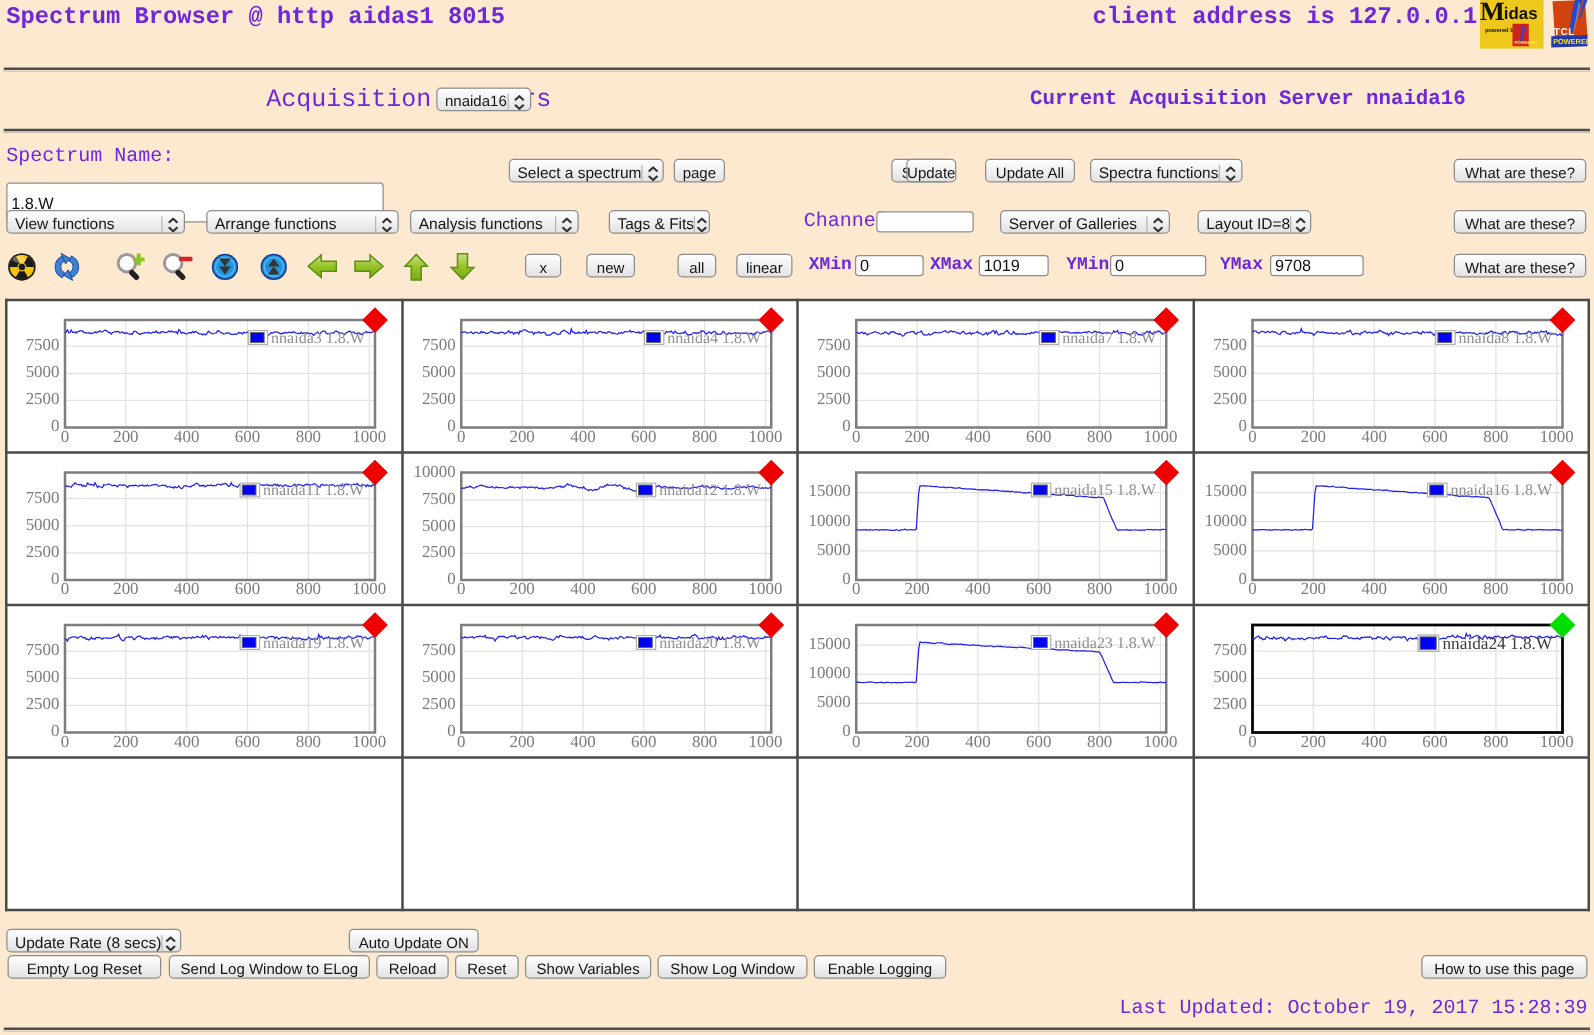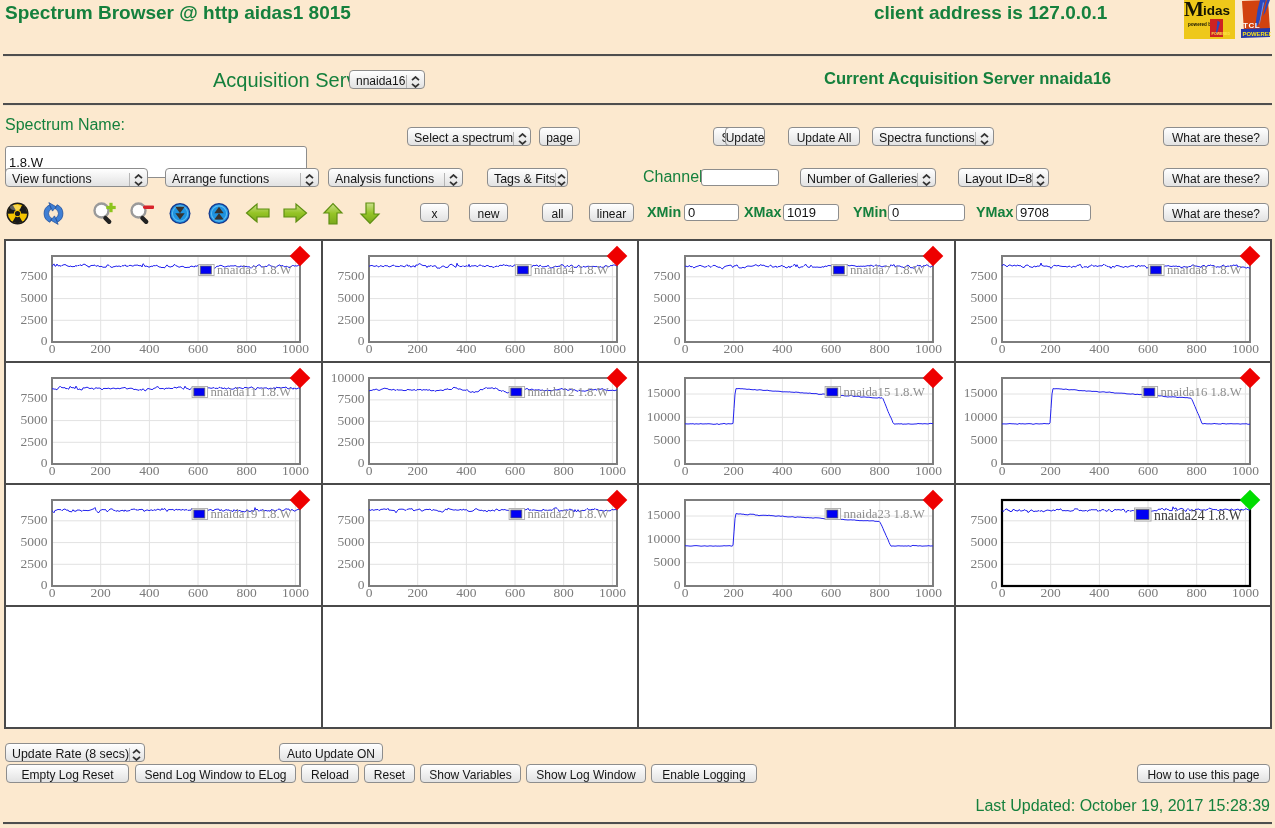--- a/index.html
+++ b/index.html
@@ -1,16 +1,16 @@
 <!DOCTYPE html>
 <html><head><meta charset="utf-8"><style>
 html,body{margin:0;padding:0}
 body{width:1275px;height:828px;background:#fce9cf;font-family:"Liberation Sans",sans-serif;position:relative;overflow:hidden}
 .ab{position:absolute;box-sizing:border-box}
-.rl{position:absolute;font-family:Liberation Sans, sans-serif;color:#15803d;white-space:nowrap}
+.rl{position:absolute;font-family:Liberation Mono, monospace;color:#6d28d9;white-space:nowrap}
 .hr{position:absolute;left:3px;width:1269px;height:2px;background:#4e4e4e;border-bottom:1px solid #efe0ca}
 .btn,.sel{position:absolute;box-sizing:border-box;height:19px;background:linear-gradient(#ffffff,#f2f2f2 45%,#e2e2e2);border:1px solid #8d8d8d;border-radius:4px;font-size:12px;color:#151515;display:flex;align-items:flex-end;justify-content:center;white-space:nowrap}
 .sel{justify-content:flex-start;padding-left:6px;font-size:12.3px}
 .sel .sp{flex:1}
 .sel .dv{width:1px;height:13px;background:#b5b5b5;margin:0 0}
 .sel .ar{width:17px;display:flex;align-items:center;justify-content:center}
 .inp{position:absolute;box-sizing:border-box;height:17px;background:#fff;border:1px solid #8d8d8d;border-radius:3px;font-size:13px;color:#111;padding:0 3px;display:flex;align-items:center;white-space:nowrap}
 table.g{position:absolute;left:4px;top:239px;border-collapse:collapse}
 table.g td{border:2px solid #4a4a4a;background:#fff;width:314.5px;height:120px;padding:0;vertical-align:top}
 </style></head><body>
@@ -118,21 +118,21 @@
     <span class="ar">
       <svg width="11" height="12" viewBox="0 0 11 12">
         <path d="M2 4.2 L5.5 1 L9 4.2" fill="none" stroke="#333" stroke-width="1.7"></path>
         <path d="M2 7.8 L5.5 11 L9 7.8" fill="none" stroke="#333" stroke-width="1.7"></path>
       </svg>
     </span>
   </div>
 <div class="rl" style="left:643px;top:168px;font-size:16px">Channel:</div>
 <div class="inp" style="left:701px;top:169px;width:78px;height:17px"></div>
 <div class="sel" style="left:800px;top:168px;width:136px;font-size:12.4px">
-    <span>Number of Galleries</span>
+    <span>Server of Galleries</span>
     <span class="sp"></span>
     <span class="dv"></span>
     <span class="ar">
       <svg width="11" height="12" viewBox="0 0 11 12">
         <path d="M2 4.2 L5.5 1 L9 4.2" fill="none" stroke="#333" stroke-width="1.7"></path>
         <path d="M2 7.8 L5.5 11 L9 7.8" fill="none" stroke="#333" stroke-width="1.7"></path>
       </svg>
     </span>
   </div>
 <div class="sel" style="left:958px;top:168px;width:91px;font-size:12.4px">

